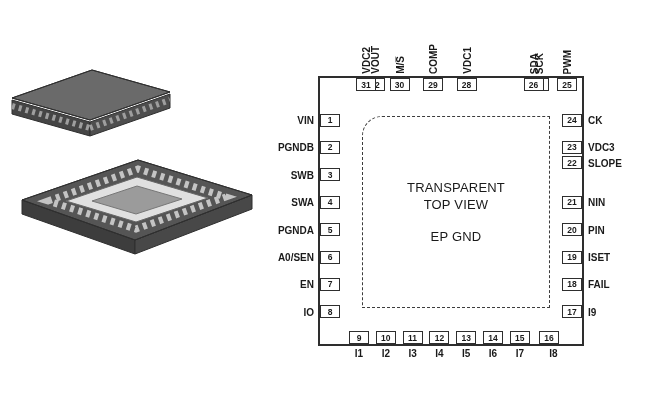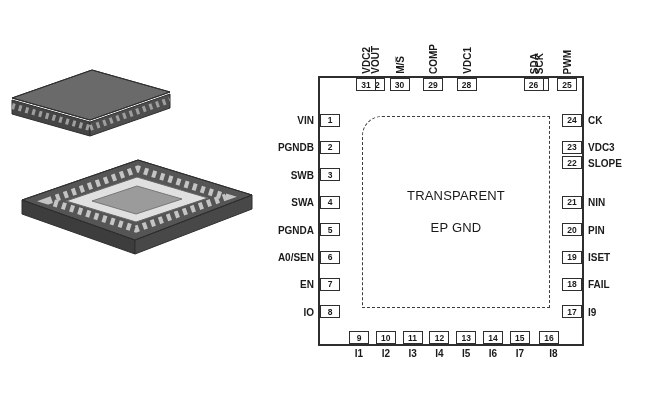--- a/index.html
+++ b/index.html
@@ -72,20 +72,21 @@
       <polygon points="92,201 137,186 182,199 136,214" fill="#9b9b9b" stroke="#777777"></polygon>
       <polygon points="22,200 138,160 252,195 135,240" fill="none"></polygon>
     </g>
   </svg>
 
   <div class="pkg" id="pkg">
     <div class="die"></div>
     <div class="center-text">
       <div class="ct-group">
         <div>TRANSPARENT</div>
+        <div>TOP VIEW</div>
       </div>
       <div class="ct-group">EP GND</div>
     </div>
 
   <div class="pin top" style="left: 17px; margin-left: 28px;">
         <span class="pbox">32</span>
         <span class="pname">VOUT</span>
       </div>
       <div class="pin top" style="left: 36px;">
         <span class="pbox">31</span>

